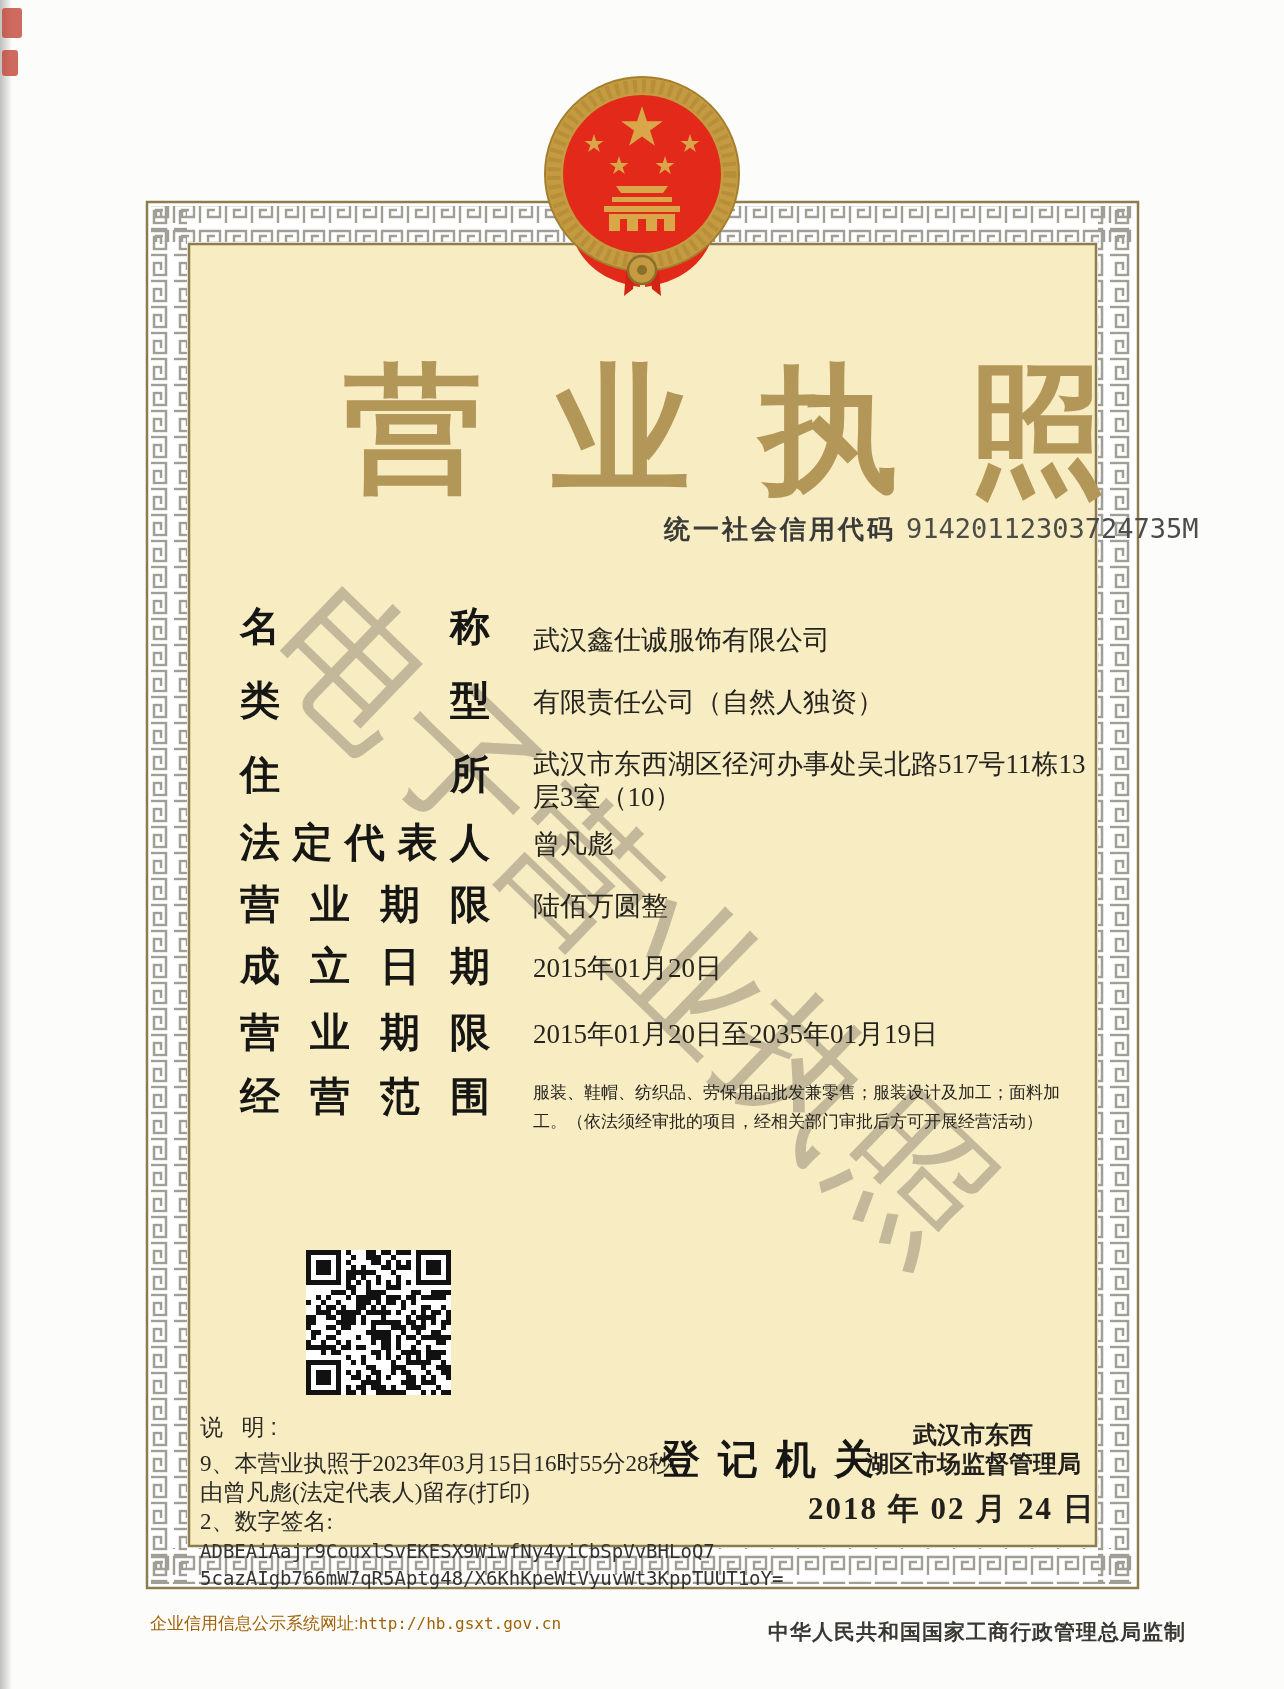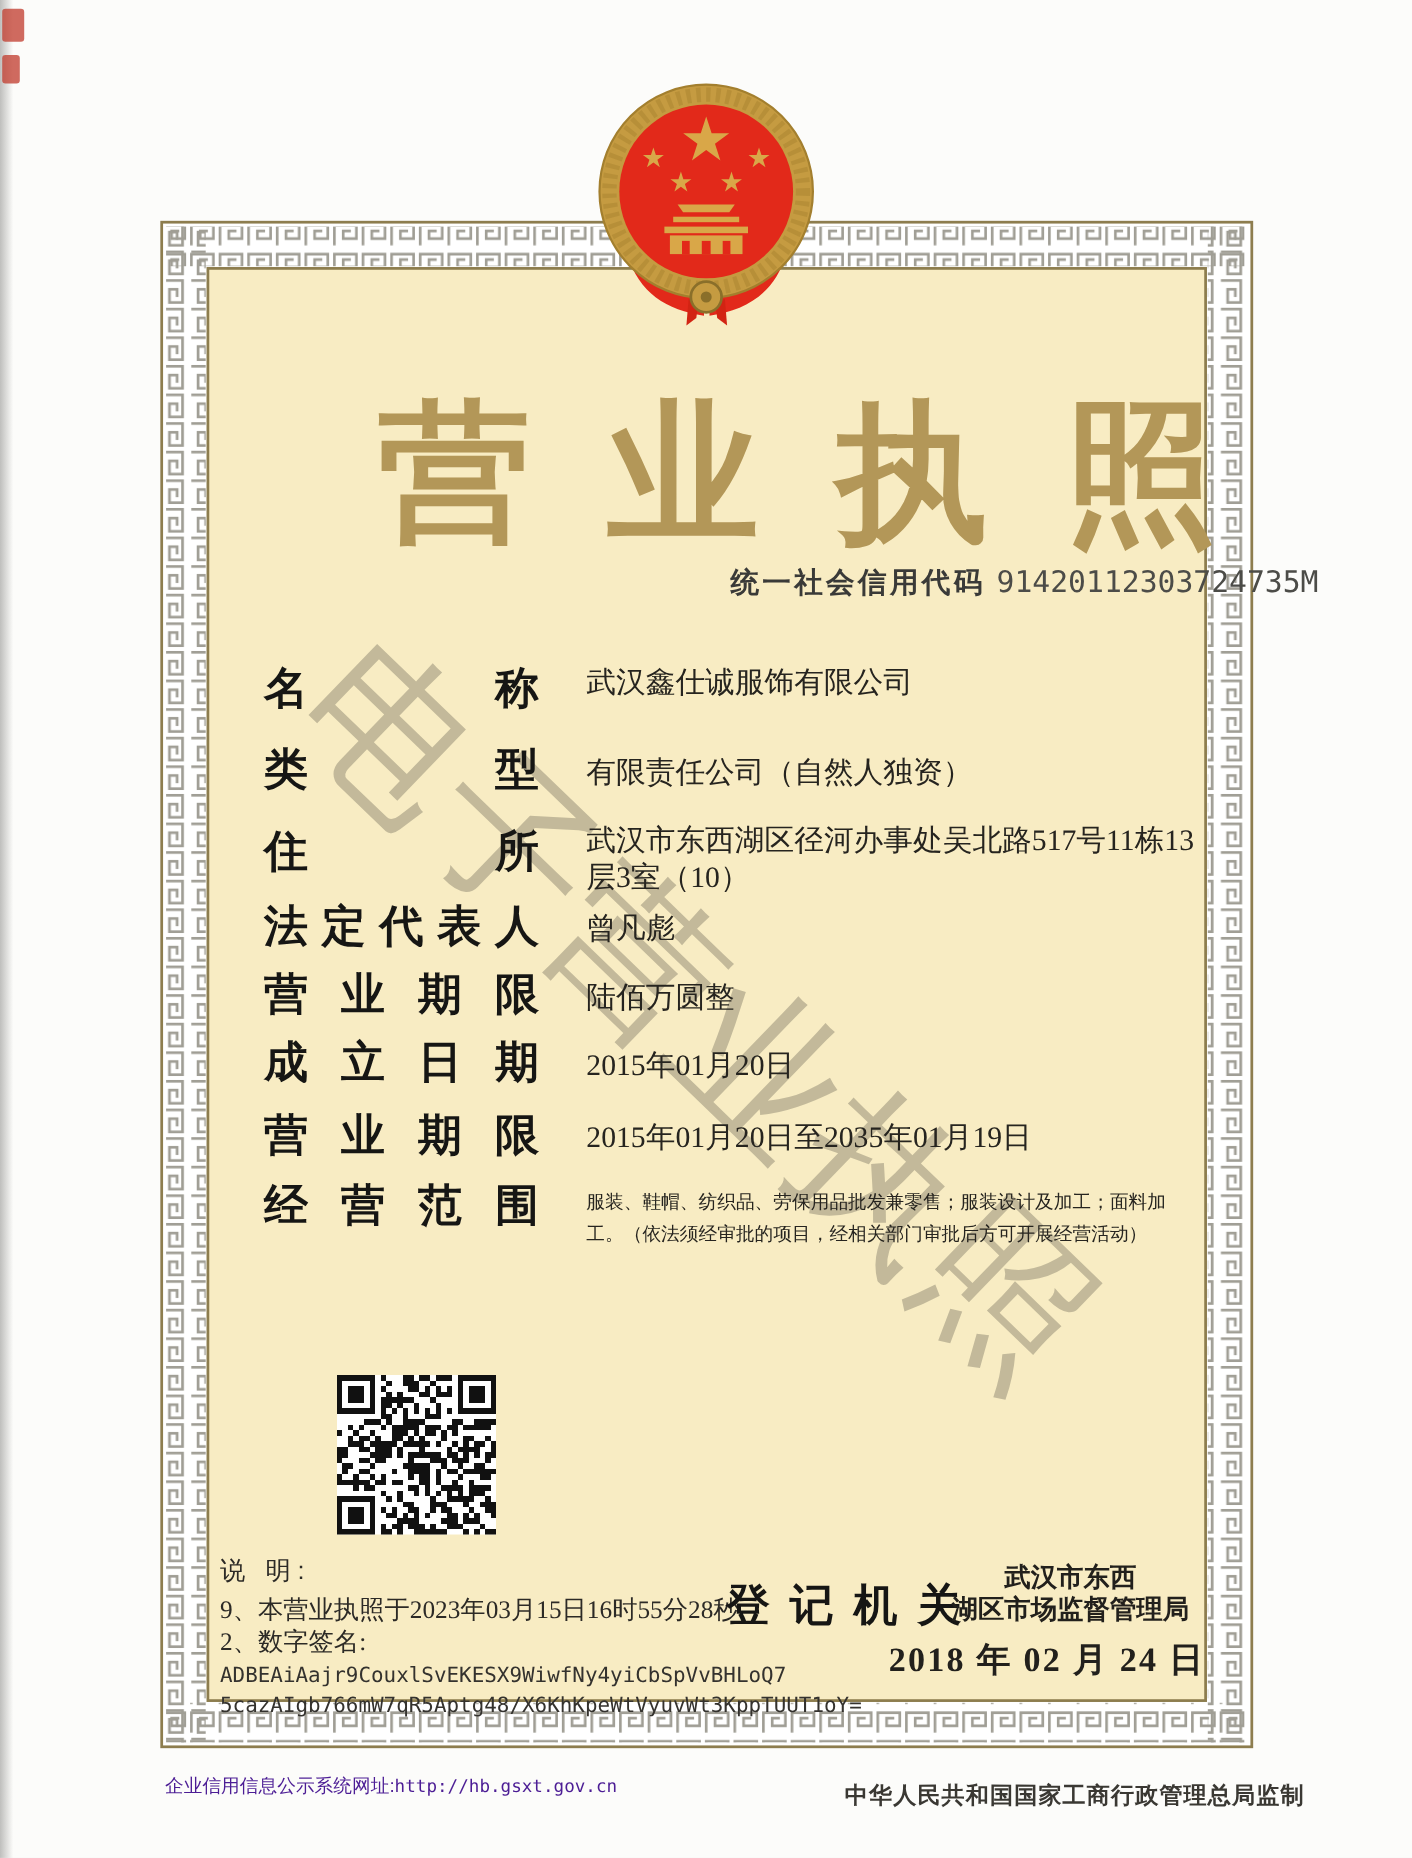--- a/index.html
+++ b/index.html
@@ -35,21 +35,21 @@
   .credit .lab{font-size:26px;font-weight:700;color:#3a3a38;letter-spacing:3px;}
   .credit .val{font-size:27px;color:#4c4c48;font-family:"DejaVu Sans Mono","Liberation Mono",monospace;
       margin-left:10px;letter-spacing:0px;}
 
   
   .row{position:absolute;left:0;width:100%;}
   .flabel{position:absolute;left:240px;width:250px;font-size:40px;font-weight:700;color:#161614;
       text-align:justify;text-align-last:justify;line-height:44px;}
   .fvalue{position:absolute;left:533px;width:560px;font-size:27px;color:#26241f;
       font-family:"Liberation Serif","DejaVu Serif",serif;line-height:33px;}
-  .r1{top:604px;} .r1 .fvalue{top:0;}
+  .r1{top:604px;} .r1 .fvalue{top:20px;}
   .r2{top:678px;} .r2 .fvalue{top:8px;}
   .r3{top:752px;} .r3 .fvalue{top:-4px;width:556px;}
   .r4{top:820px;} .r4 .fvalue{top:8px;}
   .r5{top:882px;} .r5 .fvalue{top:8px;}
   .r6{top:944px;} .r6 .fvalue{top:8px;}
   .r7{top:1010px;} .r7 .fvalue{top:8px;}
   .r8{top:1074px;} .r8 .fvalue{top:4px;width:548px;font-size:17px;line-height:29px;}
 
   
   .qr{position:absolute;left:306px;top:1250px;width:145px;height:145px;}
@@ -63,21 +63,21 @@
 
   
   .reg-label{position:absolute;left:660px;top:1432px;font-size:40px;font-weight:700;
       color:#161614;letter-spacing:18px;white-space:nowrap;}
   .authority{position:absolute;left:856px;top:1420px;width:234px;text-align:center;
       font-size:24px;line-height:29px;font-weight:600;color:#22201c;}
   .reg-date{position:absolute;left:808px;top:1488px;font-size:31px;font-weight:600;
       color:#22201c;letter-spacing:2px;font-family:"Liberation Serif","DejaVu Serif",serif;}
 
   
-  .footer-left{position:absolute;left:150px;top:1612px;font-size:17px;color:#4c1d95;white-space:nowrap;}
+  .footer-left{position:absolute;left:150px;top:1612px;font-size:17px;color:#a16207;white-space:nowrap;}
   .footer-left .url{font-family:"DejaVu Sans Mono","Liberation Mono",monospace;font-size:16px;}
   .footer-right{position:absolute;left:768px;top:1606px;font-size:21px;font-weight:600;
       color:#3a3833;letter-spacing:1px;white-space:nowrap;margin-top:12px;}
 </style>
 </head>
 <body>
 
 <div class="page">
 
   <div class="scan-edge"></div>
@@ -512,20 +512,21 @@
         <rect x="23" y="1" width="5" height="5" fill="#fff"></rect>
         <rect x="24" y="2" width="3" height="3" fill="#111"></rect>
         <rect x="0" y="22" width="7" height="7" fill="#111"></rect>
         <rect x="1" y="23" width="5" height="5" fill="#fff"></rect>
         <rect x="2" y="24" width="3" height="3" fill="#111"></rect>
       </svg>
 
     <div class="notes">
       <div class="hd">说 明:</div>
       <div class="ln">9、本营业执照于2023年03月15日16时55分28秒</div>
+      <div class="ln">由曾凡彪(法定代表人)留存(打印)</div>
       <div class="ln"><span>2、数字签名: </span><span class="sig">ADBEAiAajr9CouxlSvEKESX9WiwfNy4yiCbSpVvBHLoQ7</span></div>
       <div class="sig">5cazAIgb766mW7qR5Aptg48/X6KhKpeWtVyuvWt3KppTUUT1oY=</div>
     </div>
 
     <div class="reg-label">登记机关</div>
     <div class="authority">
       <div>武汉市东西</div>
       <div>湖区市场监督管理局</div>
     </div>
     <div class="reg-date">2018 年 02 月 24 日</div>

